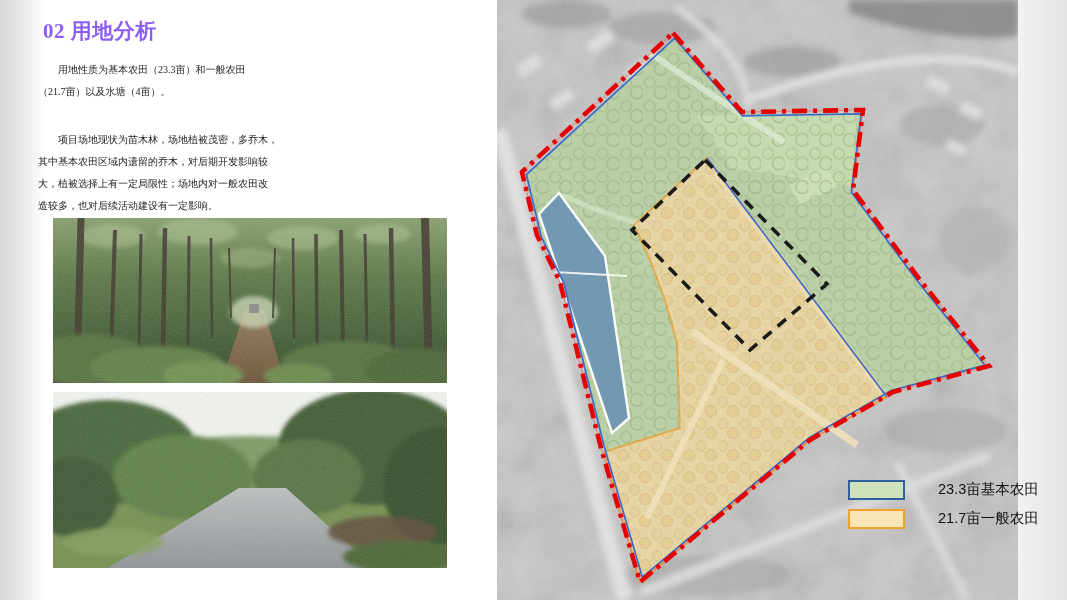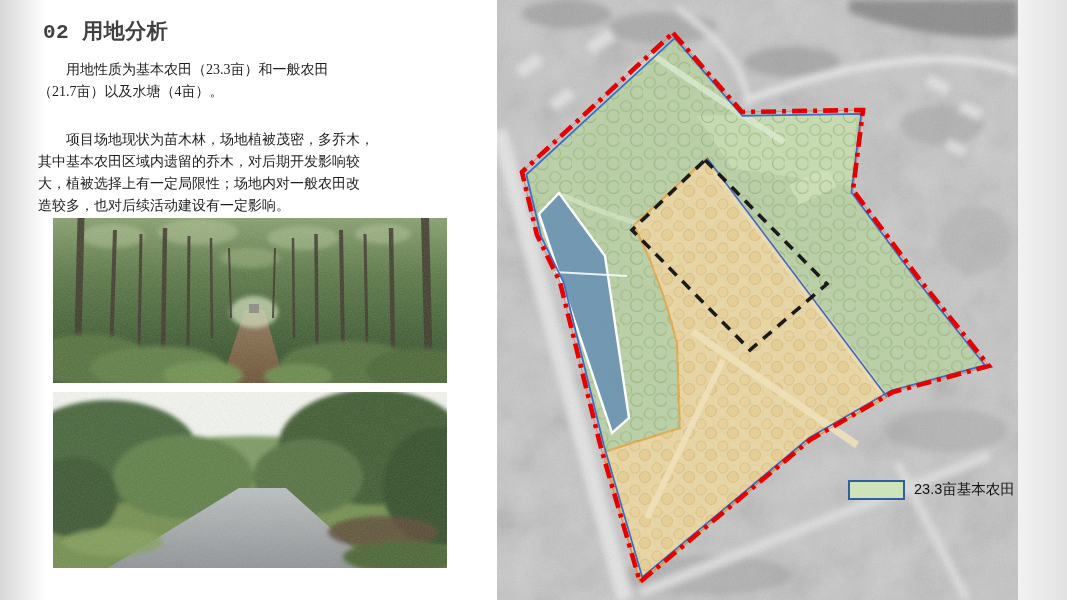--- a/index.html
+++ b/index.html
@@ -6,31 +6,31 @@
   body{
     width:1067px;height:600px;position:relative;overflow:hidden;
     background:#ffffff;
     font-family:"Liberation Serif","DejaVu Serif",serif;
   }
   .left-fade{position:absolute;left:0;top:0;width:46px;height:600px;
     background:linear-gradient(to right,#d6d6d6,#ffffff);}
   .right-fade{position:absolute;left:1018px;top:0;width:49px;height:600px;
     background:linear-gradient(to right,#f2f2f2,#e2e2e2);}
   .title{position:absolute;left:43px;top:17px;font-size:21px;font-weight:bold;
-    color:#404040;letter-spacing:.5px;font-family:Liberation Mono, monospace;}
-  .para{position:absolute;left:38px;width:422px;font-size:14px;line-height:22px;
+    color:#8b5cf6;letter-spacing:.5px;}
+  .para{position:absolute;left:38px;width:422px;font-size:10px;line-height:22px;
     color:#1c1c1c;white-space:pre-line;}
   #p1{top:59px}
   #p2{top:129px}
   .photo{position:absolute;left:53px;width:394px;display:block;}
   #photo1{top:218px;height:165px}
   #photo2{top:392px;height:176px}
   .map{position:absolute;left:497px;top:0;width:521px;height:600px;}
   .legend{position:absolute;left:848px;top:479px;}
-  .legend-row{display:flex;align-items:center;height:21px;margin-bottom:8px;}
+  .legend-row{display:flex;align-items:center;height:21px;margin-bottom:8px;gap:24px;}
   .swatch{width:53px;height:16px;border:2px solid #000;margin-right:9px;box-sizing:content-box;}
   .legend-label{font-family:"Liberation Sans","DejaVu Sans",sans-serif;
     font-size:14.5px;color:#111;white-space:nowrap;}
 </style>
 </head>
 <body>
 
 <div class="left-fade"></div>
 <div class="right-fade"></div>
 
@@ -218,13 +218,17 @@
   </g>
 
   <polygon points="208,160 330,284 253,350 135,230" fill="none" stroke="#1a1a1a" stroke-width="3.6" stroke-dasharray="11 8"></polygon>
 </svg>
 
 <div class="legend">
   <div class="legend-row">
     <div class="swatch" style="background: rgb(207, 227, 187); border-color: rgb(47, 95, 159);"></div>
     <div class="legend-label">23.3亩基本农田</div>
   </div>
+  <div class="legend-row">
+    <div class="swatch" style="background: rgb(249, 228, 182); border-color: rgb(240, 162, 49);"></div>
+    <div class="legend-label">21.7亩一般农田</div>
+  </div>
 </div>
 
 </body></html>

